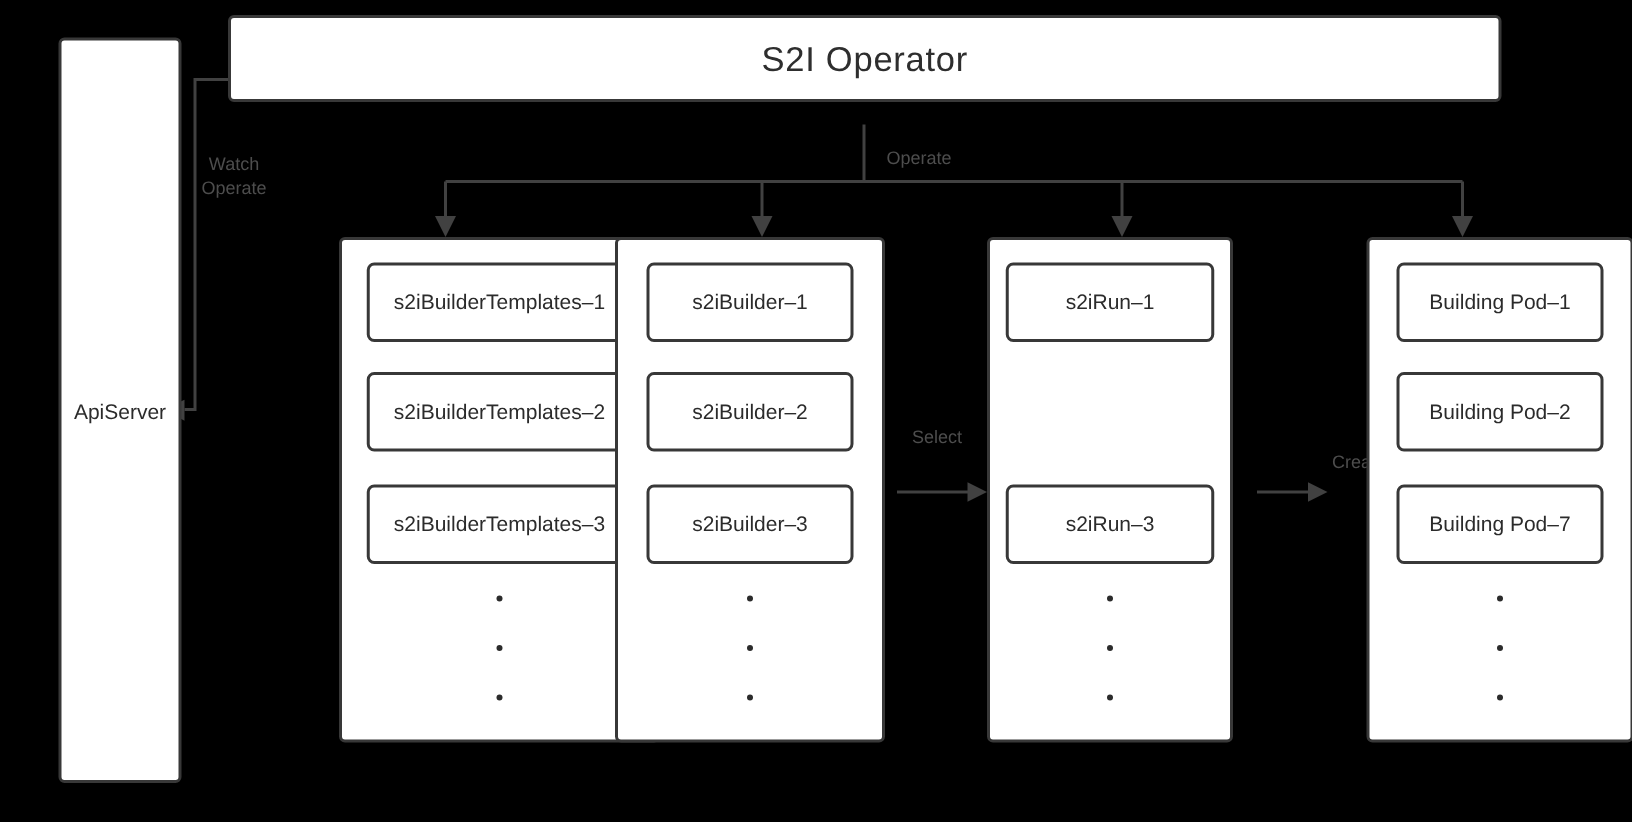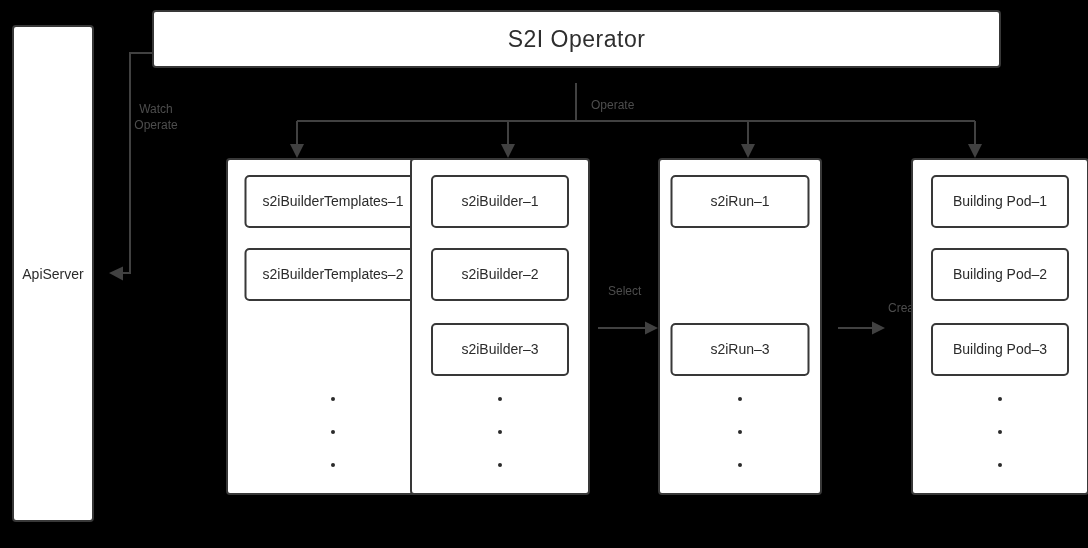--- a/index.html
+++ b/index.html
@@ -16,21 +16,21 @@
   .node {
     position: absolute;
     background: #ffffff;
     border: 2px solid #383838;
     border-radius: 4px;
     display: flex;
     align-items: center;
     justify-content: center;
     color: #2b2b2b;
   }
-  .apiserver { left: 12px; top: 25px; width: 82px; height: 497px; font-size: 14px; }
+  .apiserver { left: 39px; top: 25px; width: 82px; height: 497px; font-size: 14px; }
   .operator  { left: 152px; top: 10px; width: 849px; height: 58px;
                font-size: 23px; font-weight: 400; letter-spacing: 0.5px; color: #2e2e2e; }
 
   .column {
     position: absolute;
     top: 158px;
     height: 337px;
     background: #ffffff;
     border: 2px solid #383838;
     border-radius: 4px;
@@ -143,20 +143,23 @@
   <div class="connector-label select-label">Select</div>
   <div class="connector-label create-label">Create</div>
 
   <div class="column col-0">
     <div class="item-box row-0">
       <span>s2iBuilderTemplates–1</span>
       </div>
     <div class="item-box row-1">
       <span>s2iBuilderTemplates–2</span>
       </div>
+    <div class="item-box row-2">
+      <span>s2iBuilderTemplates–3</span>
+      </div>
     <div class="dots">
       <div class="dot"></div>
         <div class="dot"></div>
         <div class="dot"></div>
     </div>
   </div>
 
   <div class="column col-1">
     <div class="item-box row-0">
       <span>s2iBuilder–1</span>
@@ -189,21 +192,21 @@
   </div>
 
   <div class="column col-3">
     <div class="item-box row-0">
       <span>Building Pod–1</span>
       </div>
     <div class="item-box row-1">
       <span>Building Pod–2</span>
       </div>
     <div class="item-box row-2">
-      <span>Building Pod–3</span>
+      <span>Building Pod–7</span>
       </div>
     <div class="dots">
       <div class="dot"></div>
         <div class="dot"></div>
         <div class="dot"></div>
     </div>
   </div>
 
 </div>
 

